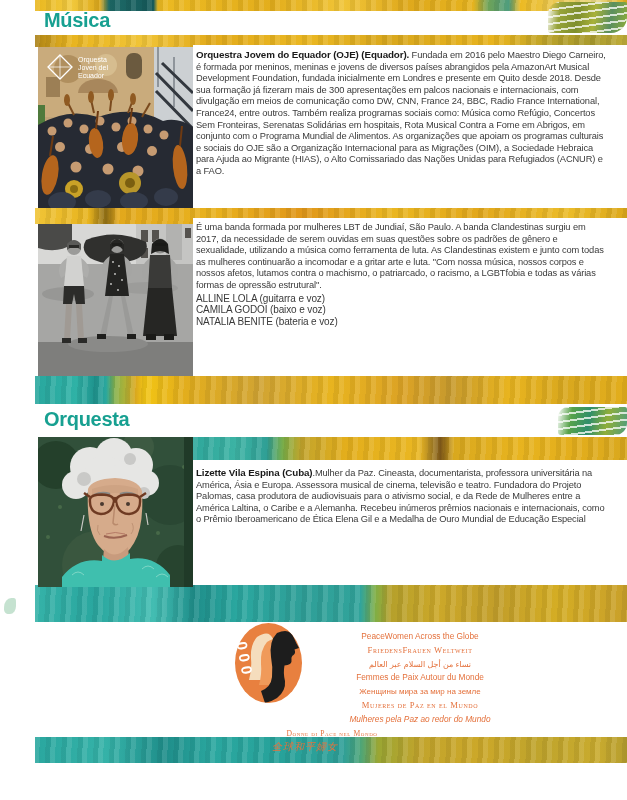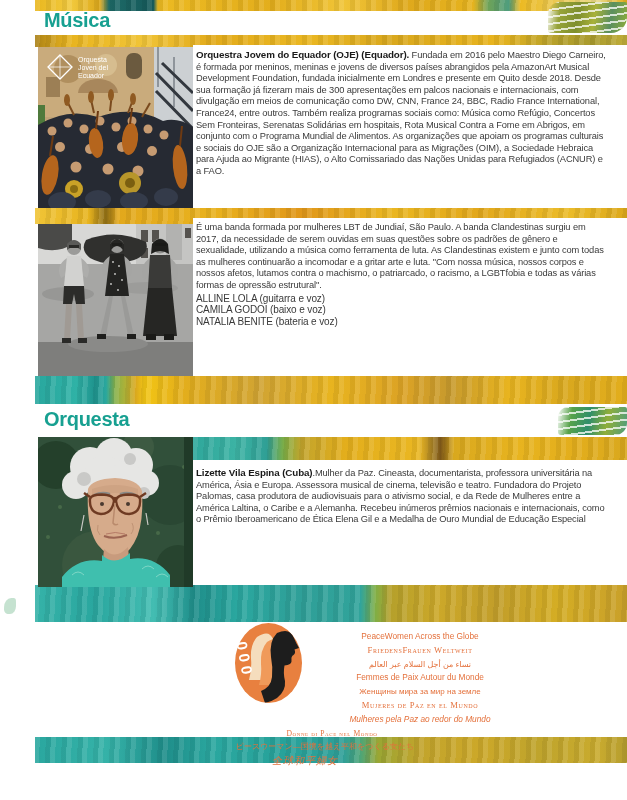--- a/index.html
+++ b/index.html
@@ -334,17 +334,16 @@
 
   <div class="pw-lines">
     <div class="pw-line pwl-0">PeaceWomen Across the Globe</div>
     <div class="pw-line pwl-1">FriedensFrauen Weltweit</div>
     <div class="pw-line pwl-2">نساء من أجل السلام عبر العالم</div>
     <div class="pw-line pwl-3">Femmes de Paix Autour du Monde</div>
     <div class="pw-line pwl-4">Женщины мира за мир на земле</div>
     <div class="pw-line pwl-5">Mujeres de Paz en el Mundo</div>
     <div class="pw-line pwl-6">Mulheres pela Paz ao redor do Mundo</div>
     <div class="pw-line pwl-7">Donne di Pace nel Mondo</div>
-    <div class="pw-line pwl-8">ピースウーマン―国境を越え平和をつくる女たち</div>
     <div class="pw-line pwl-9">全球和平婦女</div>
   </div>
 
 </div>
 
 </body></html>

